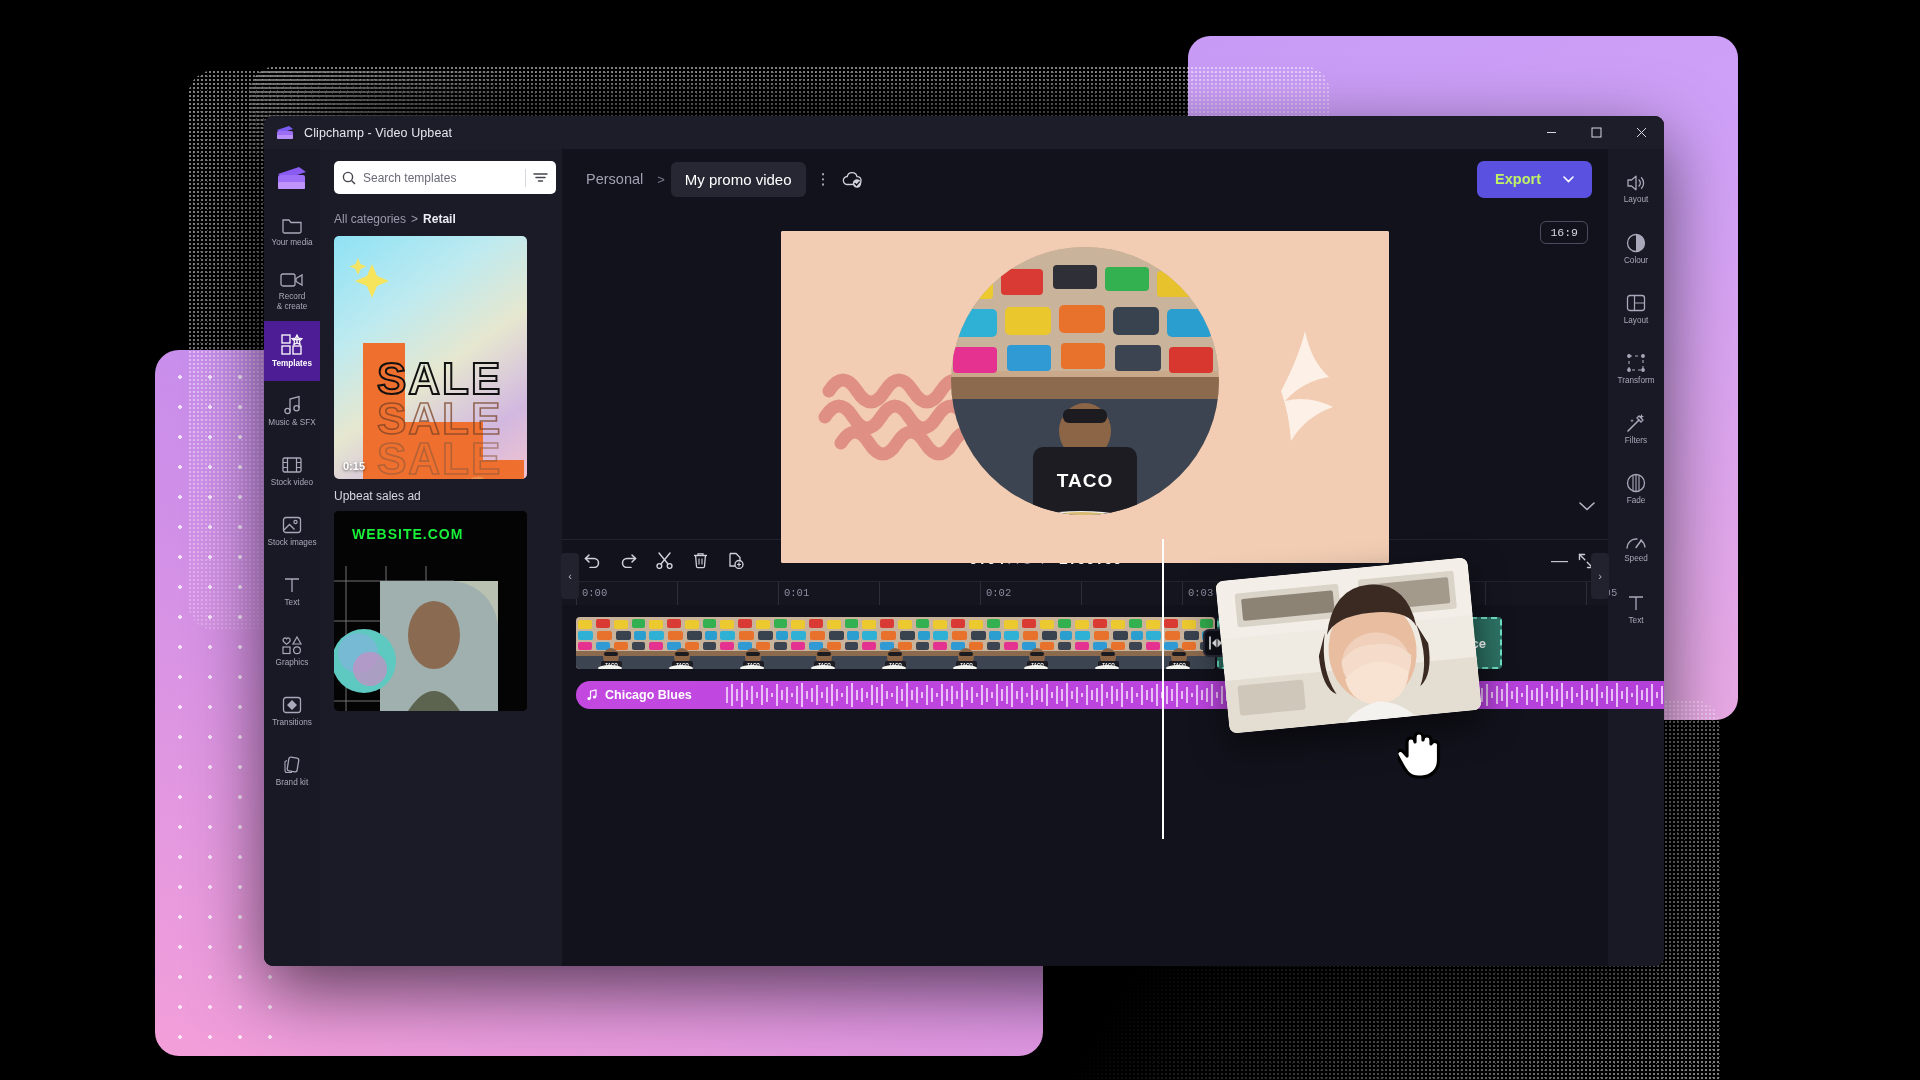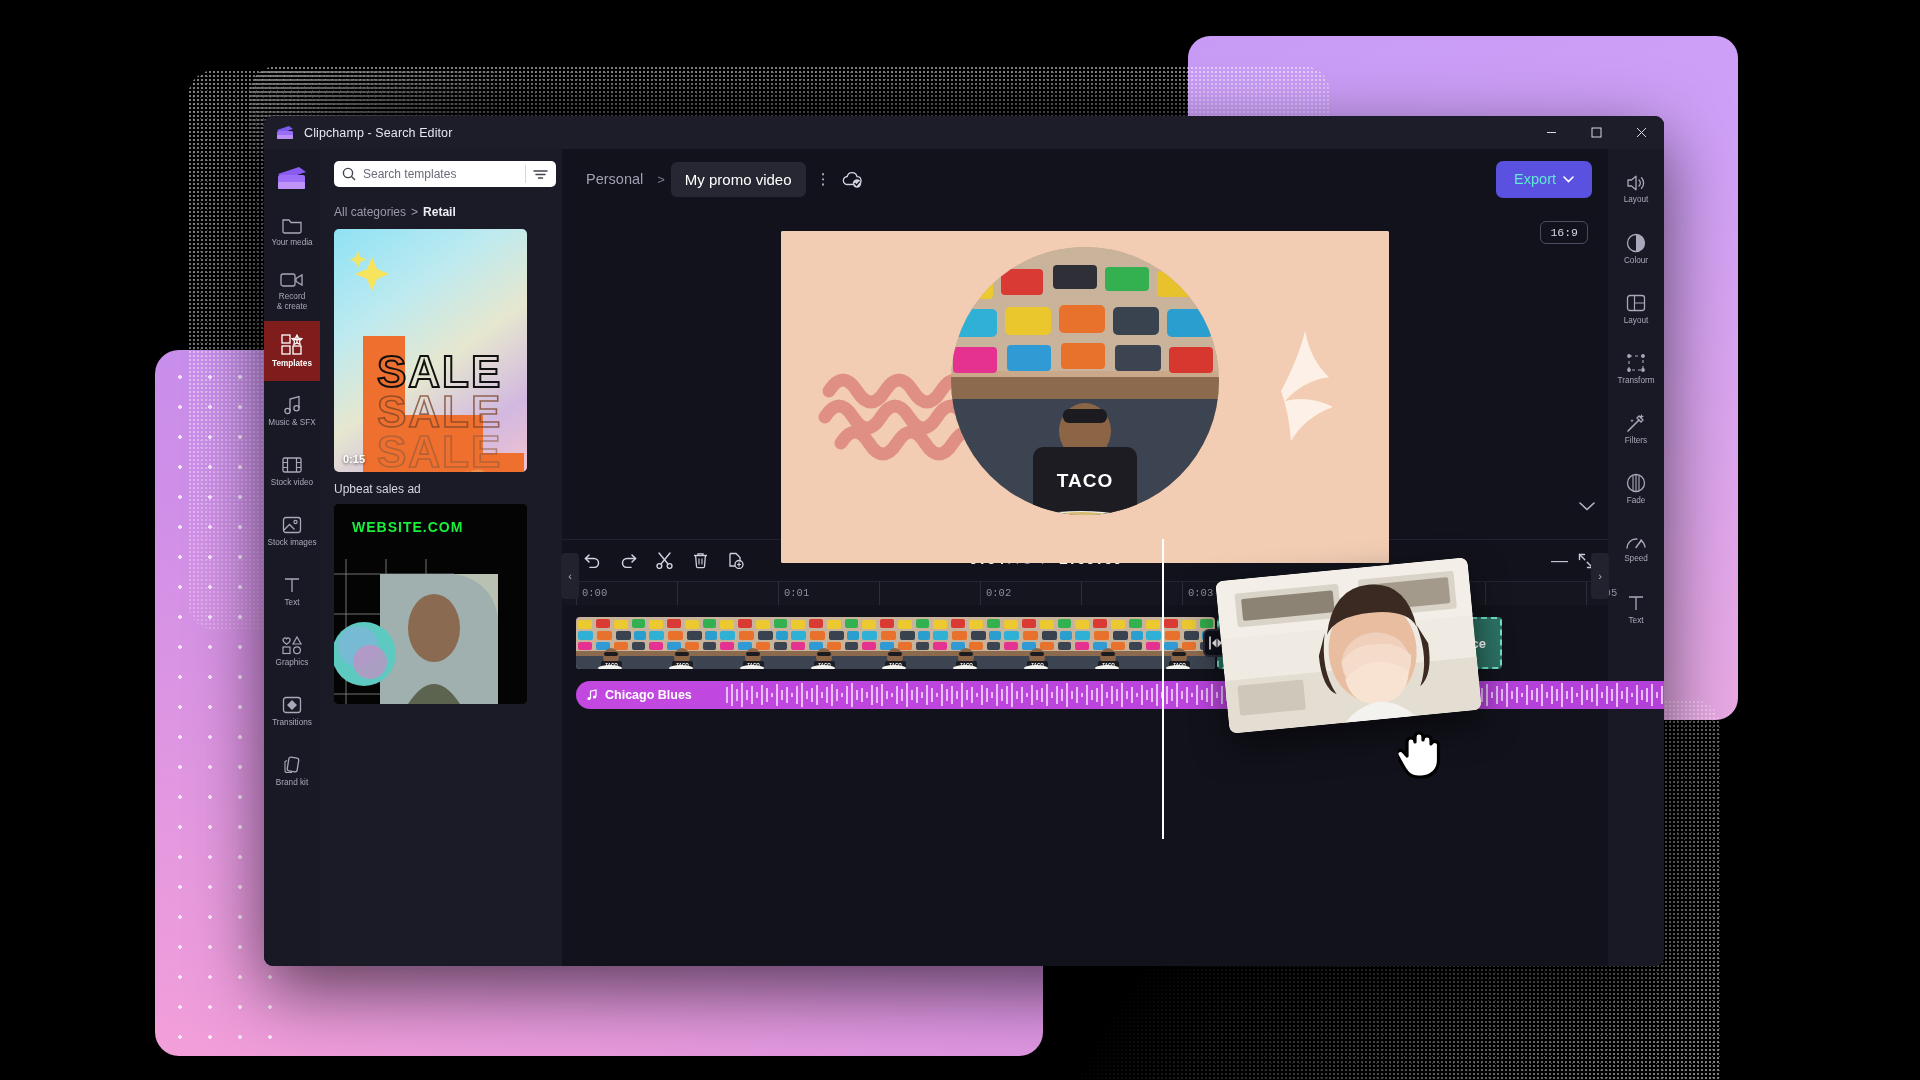--- a/index.html
+++ b/index.html
@@ -64,29 +64,29 @@
 
   .body { display:flex; height:817px; }
 
   
   .rail { width:56px; background:#191925; flex:none; padding-top:6px; }
   .rail-logo { height:46px; display:flex; align-items:center; justify-content:center; }
   .rail-item {
     height:60px; display:flex; flex-direction:column; align-items:center;
     justify-content:center; gap:3px; color:#a8a8ba; cursor:pointer;
   }
-  .rail-item.active { background:#7f1d1d; color:#fff; }
+  .rail-item.active { background:#4c1d95; color:#fff; }
   .rail-item .lbl { font-size:8.2px; line-height:9.5px; text-align:center; max-width:54px; }
   .rail-item.active .lbl { font-weight:bold; }
 
   
   .panel { width:242px; background:#1b1b27; flex:none; padding:12px 0 0 0; position:relative; }
   .srow { display:flex; align-items:center; margin:0 14px 0 14px; }
   .sbox {
-    flex:1; height:26px; background:#fff; border-radius:5px; display:flex; align-items:center;
+    flex:1; height:33px; background:#fff; border-radius:5px; display:flex; align-items:center;
     padding:0 8px; gap:7px;
   }
   .sbox input {
     border:0; outline:0; flex:1; font-size:12px; color:#33333f;
     font-family:"Liberation Sans",sans-serif; background:transparent;
   }
   .sbox input::placeholder { color:#6a6a78; }
   .sdiv { width:1px; height:18px; background:#d6d6de; }
   .crumbs { margin:18px 14px 10px; font-size:12px; color:#9a9aad; }
   .crumbs b { color:#ececf4; font-weight:bold; }
@@ -107,22 +107,22 @@
   .center { flex:1; background:#12121c; display:flex; flex-direction:column; position:relative; }
   .topbar { height:60px; display:flex; align-items:center; padding:14px 16px;justify-content:center; }
   .bcrumb { display:flex; align-items:center; gap:2px; }
   .bc-personal { color:#a0a0b2; font-size:14.5px; padding:6px 8px; cursor:pointer; }
   .bc-sep { color:#7b7b8e; font-size:13px; margin:0 4px; }
   .bc-title {
     color:#fff; font-size:15px; background:#272733; padding:9px 14px; border-radius:6px; cursor:pointer;
   }
   .kebab { color:#c6c6d4; padding:0 10px; font-size:15px; letter-spacing:1px; cursor:pointer; }
   .export {
-    margin-left:auto; background:#5b51e0; color:#5eead4; font-size:14.5px; font-weight:normal;
-    border:0; border-radius:7px; height:37px; padding:0 18px; display:flex; align-items:center; gap:7px;
+    margin-left:auto; background:#5b51e0; color:#bef264; font-size:14.5px; font-weight:bold;
+    border:0; border-radius:7px; height:37px; padding:0 18px; display:flex; align-items:center; gap:22px;
     cursor:pointer; font-family:"Liberation Sans",sans-serif;
   }
 
   .stagearea { flex:none; height:330px; position:relative; }
   .ratio {
     position:absolute; right:20px; top:12px; border:1px solid #4c4c60; border-radius:6px;
     color:#d6d6e2; font-size:11.5px; padding:4px 9px; font-family:"Liberation Mono",monospace;
   }
   .preview {
     position:absolute; left:50%; transform:translateX(-50%); top:22px;
@@ -206,21 +206,21 @@
   <div id="app">
 
     <div class="titlebar">
       <span class="tb-logo">
         <svg width="18" height="15" viewBox="0 0 18 15">
           <path d="M1 5 L13 1 L17 4 L5 8 Z" fill="#7b5bf0"></path>
           <rect x="1" y="6" width="16" height="8" rx="1.5" fill="#9b6ef5"></rect>
           <rect x="1" y="10" width="16" height="4" rx="1" fill="#b98ff8"></rect>
         </svg>
       </span>
-      <span class="tb-title">Clipchamp - Search Editor</span>
+      <span class="tb-title">Clipchamp - Video Upbeat</span>
       <div class="wbtns">
         <div class="wbtn">
           <svg width="11" height="11" viewBox="0 0 11 11">
               <path d="M1 5.5 H10" stroke="#d8d8e2" stroke-width="1"></path>
             </svg>
         </div>
         <div class="wbtn">
           <svg width="11" height="11" viewBox="0 0 11 11">
               <rect x="1" y="1" width="9" height="9" fill="none" stroke="#d8d8e2" stroke-width="1"></rect>
             </svg>

